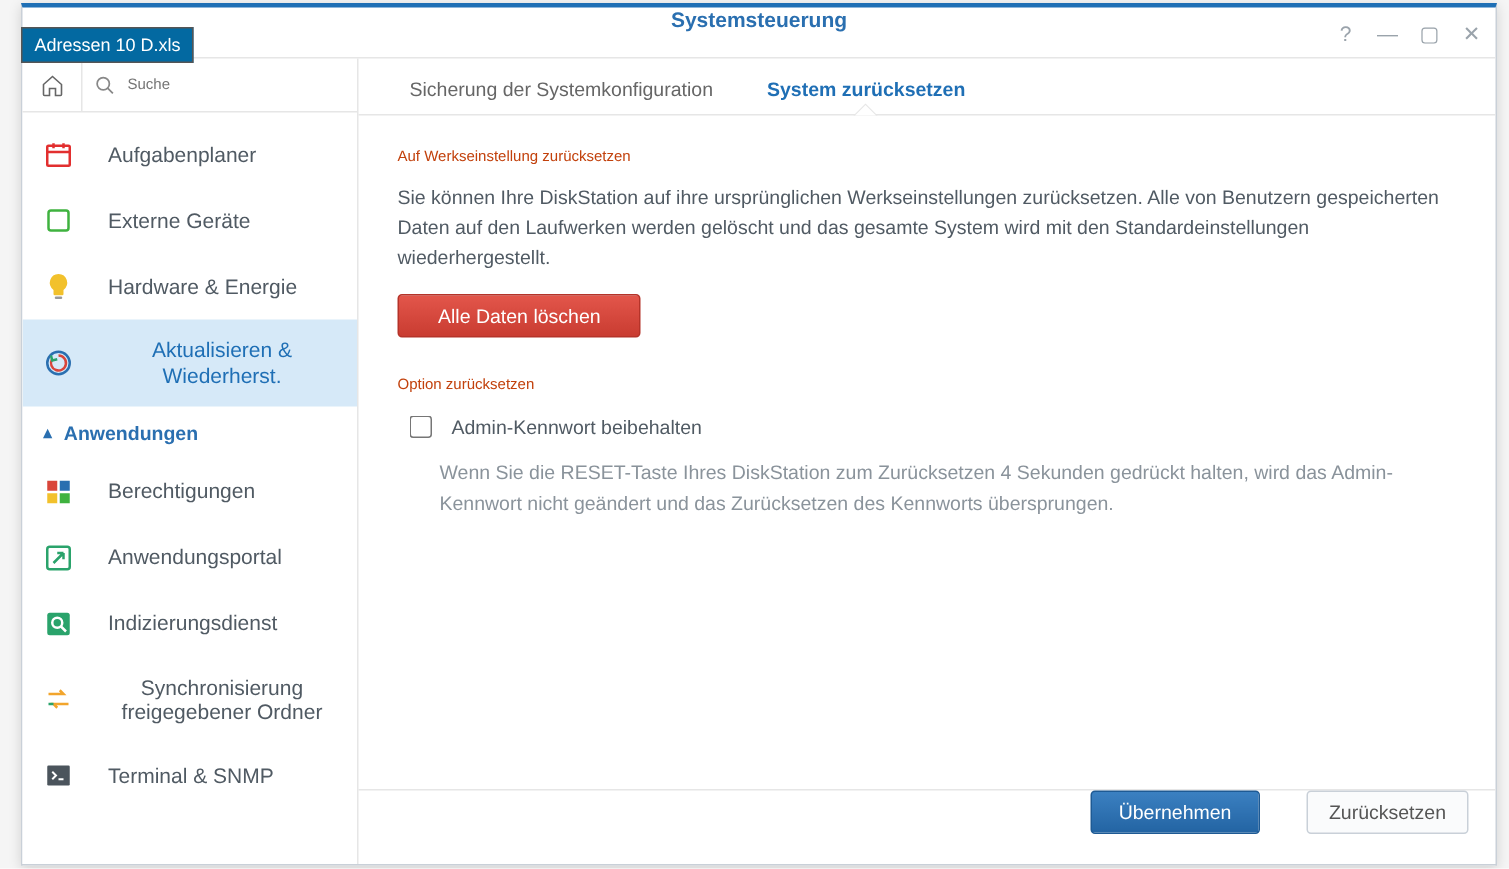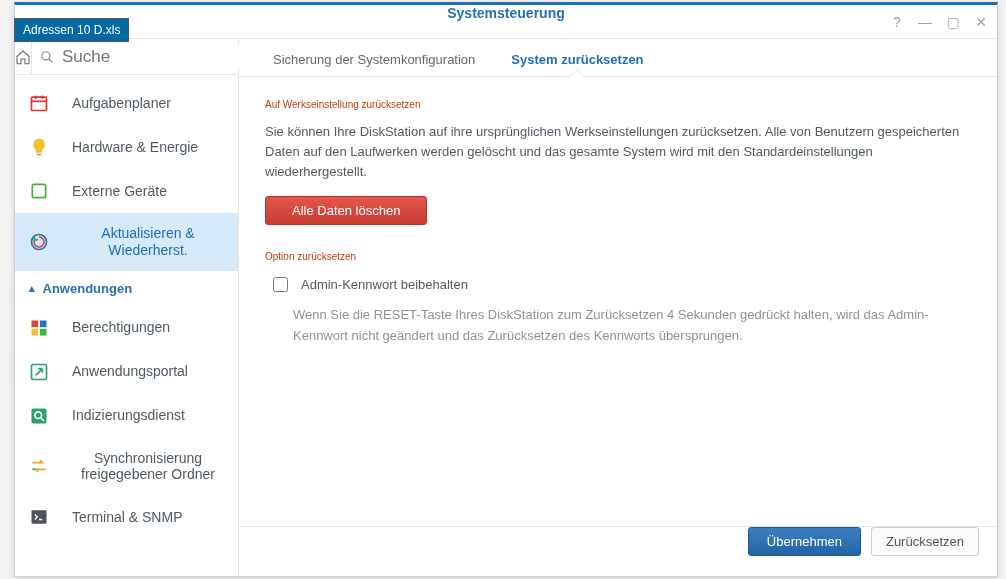--- a/index.html
+++ b/index.html
@@ -96,21 +96,21 @@
     display: flex;
     align-items: center;
     padding: 0 8px;
     gap: 6px;
   }
   .search-wrap svg { width: 14px; height: 14px; stroke: #888; fill: none; stroke-width: 2; }
   .search-input {
     flex: 1;
     border: none;
     outline: none;
-    font-size: 17px;
+    font-size: 10px;
     color: #0f172a;
   }
   .side-list { flex: 1; overflow: auto; padding-top: 6px; }
   .side-item {
     display: flex;
     align-items: center;
     padding: 12px 14px;
     gap: 23px;
     cursor: pointer;
     color: #505a63;
@@ -225,20 +225,21 @@
     font-size: 13px;
   }
   .btn-secondary {
     background: #fafbfc;
     color: #555;
     border: 1px solid #c9d0d8;
     padding: 6px 14px;
     border-radius: 3px;
     cursor: pointer;
     font-size: 13px;
+    margin-left: 21px;
   }
 </style>
 </head>
 <body>
 
 <div class="tooltip">Adressen 10 D.xls</div>
 
 <div class="window">
   <div class="titlebar">
     <div class="titlebar-title">Systemsteuerung</div>
@@ -275,37 +276,37 @@
                 <line x1="3" y1="10" x2="21" y2="10"></line>
                 <line x1="8" y1="3" x2="8" y2="7"></line>
                 <line x1="16" y1="3" x2="16" y2="7"></line>
               </svg>
           </span>
           <span>Aufgabenplaner</span>
         </div>
 
         <div class="side-item">
           <span class="icon">
-            <svg width="20" height="20" viewBox="0 0 24 24" fill="#f2c12c">
-                <path d="M12 2a7 7 0 0 0-4 12.7V18a1 1 0 0 0 1 1h6a1 1 0 0 0 1-1v-3.3A7 7 0 0 0 12 2z"></path>
-                <rect x="9" y="20" width="6" height="2" rx="1" fill="#999"></rect>
-              </svg>
-          </span>
-          <span>Hardware &amp; Energie</span>
-        </div>
-
-        <div class="side-item">
-          <span class="icon">
             <svg width="20" height="20" viewBox="0 0 24 24" fill="#3fb23f">
                 <rect x="4" y="4" width="16" height="16" rx="2" fill="none" stroke="#3fb23f" stroke-width="2"></rect>
                 <path d="M12 7l5 6H7z" fill="#fff"></path>
                 <rect x="7" y="15" width="10" height="2" fill="#fff"></rect>
               </svg>
           </span>
           <span>Externe Geräte</span>
+        </div>
+
+        <div class="side-item">
+          <span class="icon">
+            <svg width="20" height="20" viewBox="0 0 24 24" fill="#f2c12c">
+                <path d="M12 2a7 7 0 0 0-4 12.7V18a1 1 0 0 0 1 1h6a1 1 0 0 0 1-1v-3.3A7 7 0 0 0 12 2z"></path>
+                <rect x="9" y="20" width="6" height="2" rx="1" fill="#999"></rect>
+              </svg>
+          </span>
+          <span>Hardware &amp; Energie</span>
         </div>
 
         <div class="side-item active">
           <span class="icon">
             <svg width="20" height="20" viewBox="0 0 24 24">
                 <circle cx="12" cy="12" r="9" fill="none" stroke="#2a6fb0" stroke-width="2"></circle>
                 <path d="M12 6a6 6 0 1 1-5.2 3" fill="none" stroke="#d9453a" stroke-width="2"></path>
                 <path d="M6 6l1 4 4-1" fill="none" stroke="#2aa36b" stroke-width="2"></path>
               </svg>
           </span>

